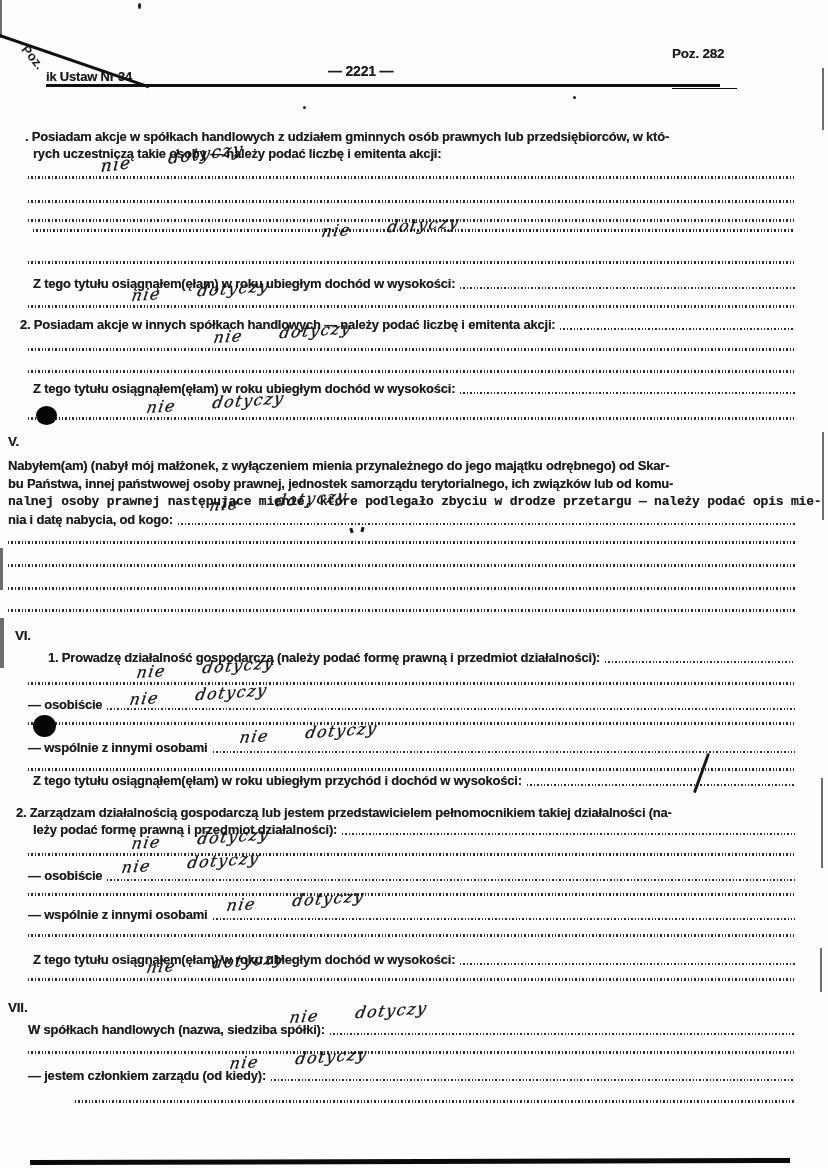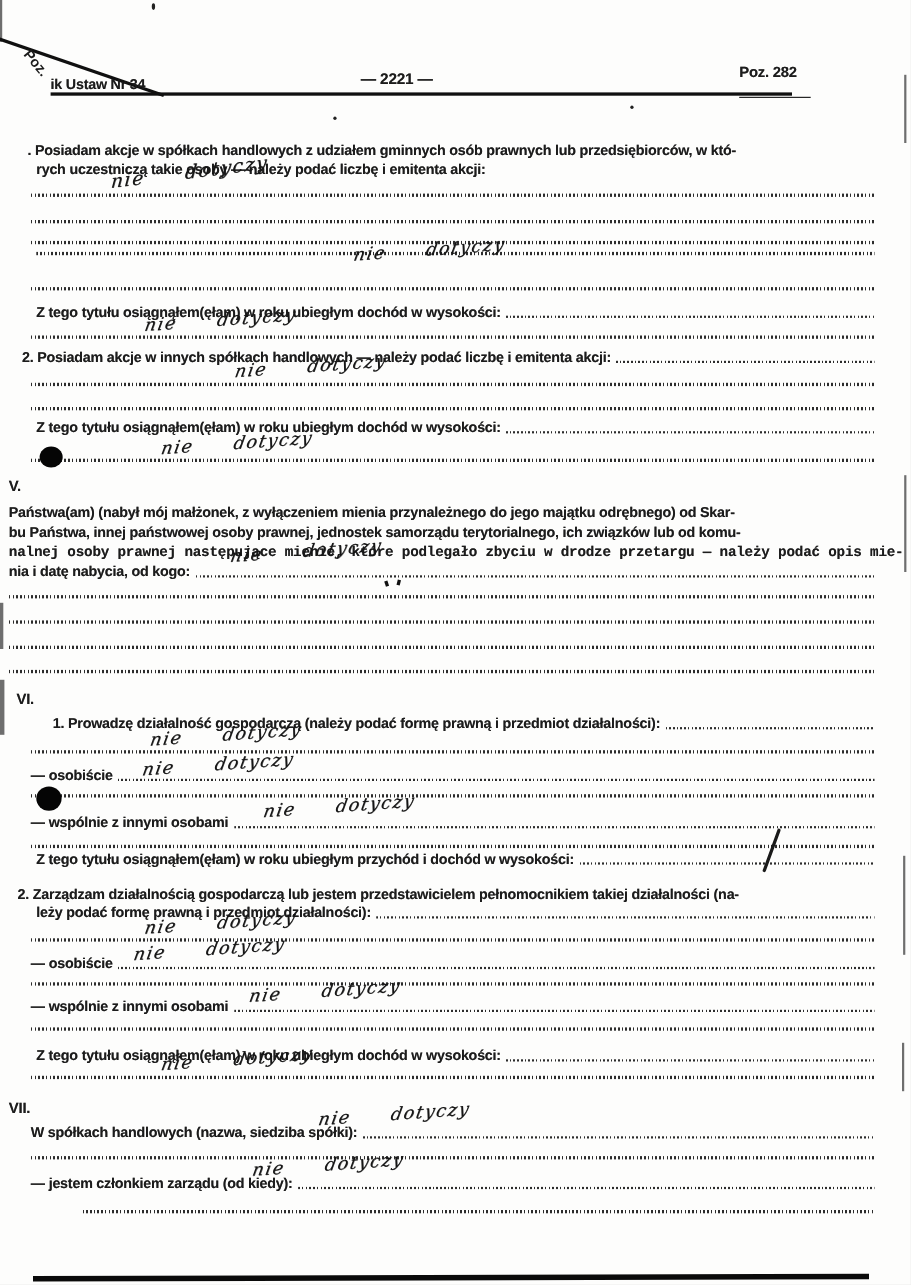--- a/index.html
+++ b/index.html
@@ -49,21 +49,21 @@
 
   <div class="edge" style="left:0;top:0;width:2px;height:38px;"></div>
   <div class="diag" style="left:0;top:34px;width:158px;height:2.5px;transform:rotate(19deg);"></div>
   <span class="fold-label" style="left:30px;top:42px;">Poz.</span>
   <div class="speck" style="left:138px;top:3px;width:3px;height:6px;"></div>
   <div class="speck" style="left:573px;top:96px;width:3px;height:3px;"></div>
   <div class="speck" style="left:303px;top:106px;width:3px;height:3px;"></div>
 
   <div class="t" style="left:46px;top:69px;">ik Ustaw Nr 34</div>
   <div class="t" style="left:328px;top:64px;font-size:14px;">— 2221 —</div>
-  <div class="t" style="left:672px;top:58px;font-size:13.5px;">Poz. 282</div>
+  <div class="t" style="left:672px;top:46px;font-size:13.5px;">Poz. 282</div>
   <div class="rule" style="left:46px;top:84px;width:674px;height:2.5px;"></div>
   <div class="rule" style="left:672px;top:88px;width:65px;height:1.2px;"></div>
 
   <div class="t" style="left:25px;top:129px;">. Posiadam akcje w spółkach handlowych z udziałem gminnych osób prawnych lub przedsiębiorców, w któ-</div>
   <div class="t" style="left:33px;top:146px;">rych uczestniczą takie osoby — należy podać liczbę i emitenta akcji:</div>
 
   <div class="dotrow" style="left:28px;top:176px;"></div>
   <span class="hw" style="left:100px;top:156px;font-size:17px;transform:rotate(-7deg) skewX(-12deg);">nie dotyczy</span>
   <div class="dotrow" style="left:28px;top:200px;"></div>
   <div class="dotrow" style="left:28px;top:219px;"></div>
@@ -91,21 +91,21 @@
 
   <div class="row" style="left:33px;top:381px;">
     <span class="lab">Z tego tytułu osiągnąłem(ęłam) w roku ubiegłym dochód w wysokości:</span>
     <span class="dots"></span>
   </div>
   <div class="dotrow" style="left:28px;top:417px;"></div>
   <span class="hw" style="left:145px;top:398px;">nie dotyczy</span>
   <div class="blob" style="left:36px;top:406px;width:21px;height:19px;"></div>
 
   <div class="head" style="left:8px;top:434px;">V.</div>
-  <div class="t" style="left:8px;top:458px;">Państwa(am) (nabył mój małżonek, z wyłączeniem mienia przynależnego do jego majątku odrębnego) od Skar-</div>
+  <div class="t" style="left:8px;top:458px;">Nabyłem(am) (nabył mój małżonek, z wyłączeniem mienia przynależnego do jego majątku odrębnego) od Skar-</div>
   <div class="t" style="left:8px;top:476px;">bu Państwa, innej państwowej osoby prawnej, jednostek samorządu terytorialnego, ich związków lub od komu-</div>
   <div class="t" style="left:8px;top:494px;font-family:Liberation Mono, monospace;">nalnej osoby prawnej następujące mienie, które podlegało zbyciu w drodze przetargu — należy podać opis mie-</div>
   <div class="row" style="left:8px;top:512px;">
     <span class="lab">nia i datę nabycia, od kogo:</span>
     <span class="dots"></span>
   </div>
   <span class="hw" style="left:208px;top:496px;">nie dotyczy</span>
   <div class="tick" style="left:350px;top:528px;width:3px;height:5px;transform:rotate(-18deg);"></div>
   <div class="tick" style="left:361px;top:527px;width:3px;height:5px;transform:rotate(14deg);"></div>
   <div class="dotrow" style="left:8px;top:541px;"></div>

